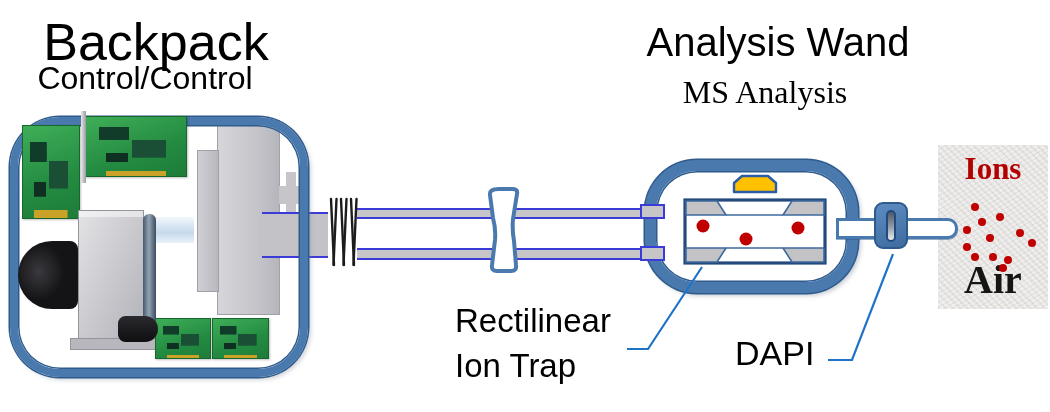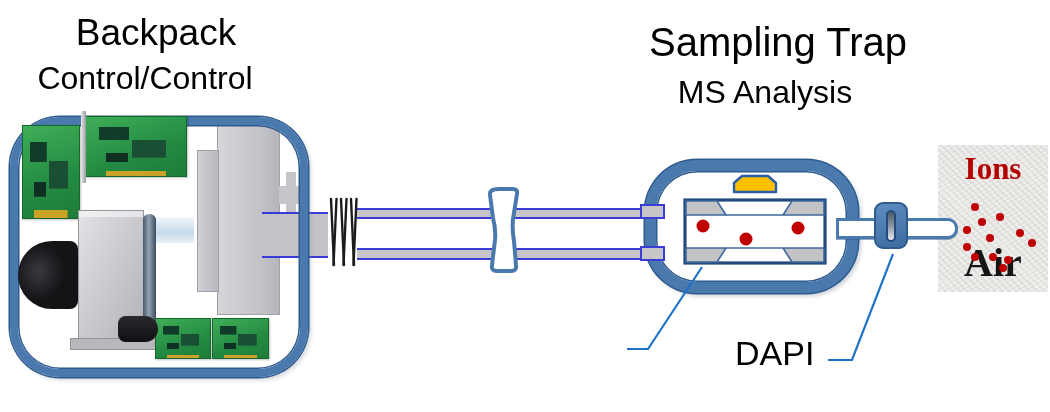--- a/index.html
+++ b/index.html
@@ -2,26 +2,26 @@
 <html style="--c-enclosure_blue: #4a79ae; --c-outline_blue: #2e5a8c; --c-tube_edge_blue: #3b3bd8; --c-leader_blue: #1e73c8; --c-ion_red: #c00000; --c-ions_text_red: #b30000; --c-detector_yellow: #ffc000; --c-pcb_green: #238b41;"><head>
 <meta charset="utf-8">
 <style>
   html,body{margin:0;padding:0;background:#fff;}
   .stage{
     position:relative;width:1050px;height:412px;background:#fff;overflow:hidden;
     font-family:"Liberation Sans", sans-serif;color:#000;
   }
   .abs{position:absolute;}
   
-  .h1{font-size:37px;letter-spacing:0;text-align:center;white-space:nowrap;}
+  .h1{font-size:52px;letter-spacing:0;text-align:center;white-space:nowrap;}
   .h2{font-size:32px;text-align:center;white-space:nowrap;}
   .backpack-title{left:0;top:12px;width:312px;}
   .backpack-subtitle{left:0;top:60px;width:290px;}
   .wand-title{left:608px;top:20px;width:340px;font-size:40px;}
-  .wand-subtitle{left:600px;top:74px;width:330px;}
+  .wand-subtitle{left:600px;top:74px;width:330px;font-family:Liberation Serif, serif;}
   .tube-length{left:440px;top:133px;width:140px;font-size:30px;text-align:center;white-space:nowrap;}
   
   .backpack-box{
     left:10px;top:117px;width:298px;height:260px;box-sizing:border-box;
     border:8px solid var(--c-enclosure_blue,#4a79ae);border-radius:50px;
     box-shadow:0 0 0 1.5px var(--c-outline_blue,#2e5a8c), inset 0 0 0 1.5px var(--c-outline_blue,#2e5a8c), 3px 3px 4px rgba(120,132,150,.35);
     z-index:2;
   }
   .pcb{
     background:
@@ -72,21 +72,21 @@
   .detector{left:731px;top:174px;width:48px;height:21px;z-index:3;}
   .iontrap{left:683px;top:198px;width:144px;height:67px;z-index:3;}
   
   .dapi-tube{left:836px;top:218px;width:122px;height:21px;box-sizing:border-box;background:#fff;
     border:3px solid var(--c-enclosure_blue,#4a79ae);border-radius:0 10px 10px 0;z-index:4;
     box-shadow:0 1px 0 rgba(46,90,140,.5);}
   .dapi-block{left:874px;top:202px;width:34px;height:47px;box-sizing:border-box;border-radius:9px;
     background:linear-gradient(160deg,#5e8cc2,#4a79ae 60%,#3f6b9e);border:2px solid var(--c-outline_blue,#2e5a8c);z-index:5;}
   .dapi-slot{position:absolute;left:10px;top:6px;width:10px;height:32px;box-sizing:border-box;border-radius:5px;
     border:2px solid #24497c;background:linear-gradient(180deg,#4e5a66,#8d98a3 50%,#e8ecef);}
-  .air-panel{left:938px;top:145px;width:110px;height:147px;z-index:3;background-color:#efeeec;
+  .air-panel{left:938px;top:145px;width:110px;height:164px;z-index:3;background-color:#efeeec;
     background-image:
       repeating-linear-gradient(45deg, rgba(150,150,145,.14) 0 2px, rgba(255,255,255,0) 2px 5px),
       repeating-linear-gradient(-30deg, rgba(140,140,135,.12) 0 1px, rgba(255,255,255,0) 1px 4px);}
   .ions-label{position:absolute;left:0;top:6px;width:100%;text-align:center;
     font-family:"Liberation Serif", serif;font-weight:bold;font-size:31px;color:var(--c-ions_text_red,#b30000);}
   .air-label{position:absolute;left:0;bottom:6px;width:100%;text-align:center;
     font-family:"Liberation Serif", serif;font-weight:bold;font-size:40px;color:#151515;}
   .ion-dot{position:absolute;width:8px;height:8px;border-radius:50%;background:var(--c-ion_red,#c00000);z-index:6;}
   
   .callout{font-size:33px;white-space:nowrap;z-index:5;}
@@ -94,21 +94,21 @@
   .dapi-label{left:735px;top:334px;font-size:34px;text-align:center;}
   .leaders{left:0;top:0;width:1050px;height:412px;z-index:4;pointer-events:none;}
 </style>
 </head>
 <body>
 
 <div class="stage">
 
   <div class="abs h1 backpack-title">Backpack</div>
   <div class="abs h2 backpack-subtitle">Control/Control</div>
-  <div class="abs h1 wand-title">Sampling Trap</div>
+  <div class="abs h1 wand-title">Analysis Wand</div>
   <div class="abs h2 wand-subtitle">MS Analysis</div>
 
   <div class="abs backpack-box"></div>
   <div class="abs pcb pcb-tl"></div>
   <div class="abs pcb pcb-top"></div>
   <div class="abs graybox-tall"></div>
   <div class="abs graybox-side"></div>
   <div class="abs beam"></div>
   <div class="abs pump-body"></div>
   <div class="abs pump-foot"></div>
@@ -180,15 +180,19 @@
       <div class="ion-dot" style="left: 989px; top: 253px;"></div>
       <div class="ion-dot" style="left: 1004px; top: 256px;"></div>
       <div class="ion-dot" style="left: 999px; top: 264px;"></div>
     </div>
 
   <svg class="abs leaders" viewBox="0 0 1050 412">
     <polyline points="627,349 648,349 702,267" fill="none" stroke="#1e73c8" stroke-width="2.2"></polyline>
     <polyline points="828,360 852,360 893,254" fill="none" stroke="#1e73c8" stroke-width="2.2"></polyline>
   </svg>
 
+  <div class="abs callout rit-label">
+    <div>Rectilinear</div>
+    <div>Ion Trap</div>
+  </div>
   <div class="abs callout dapi-label">DAPI</div>
 
 </div>
 
 </body></html>

